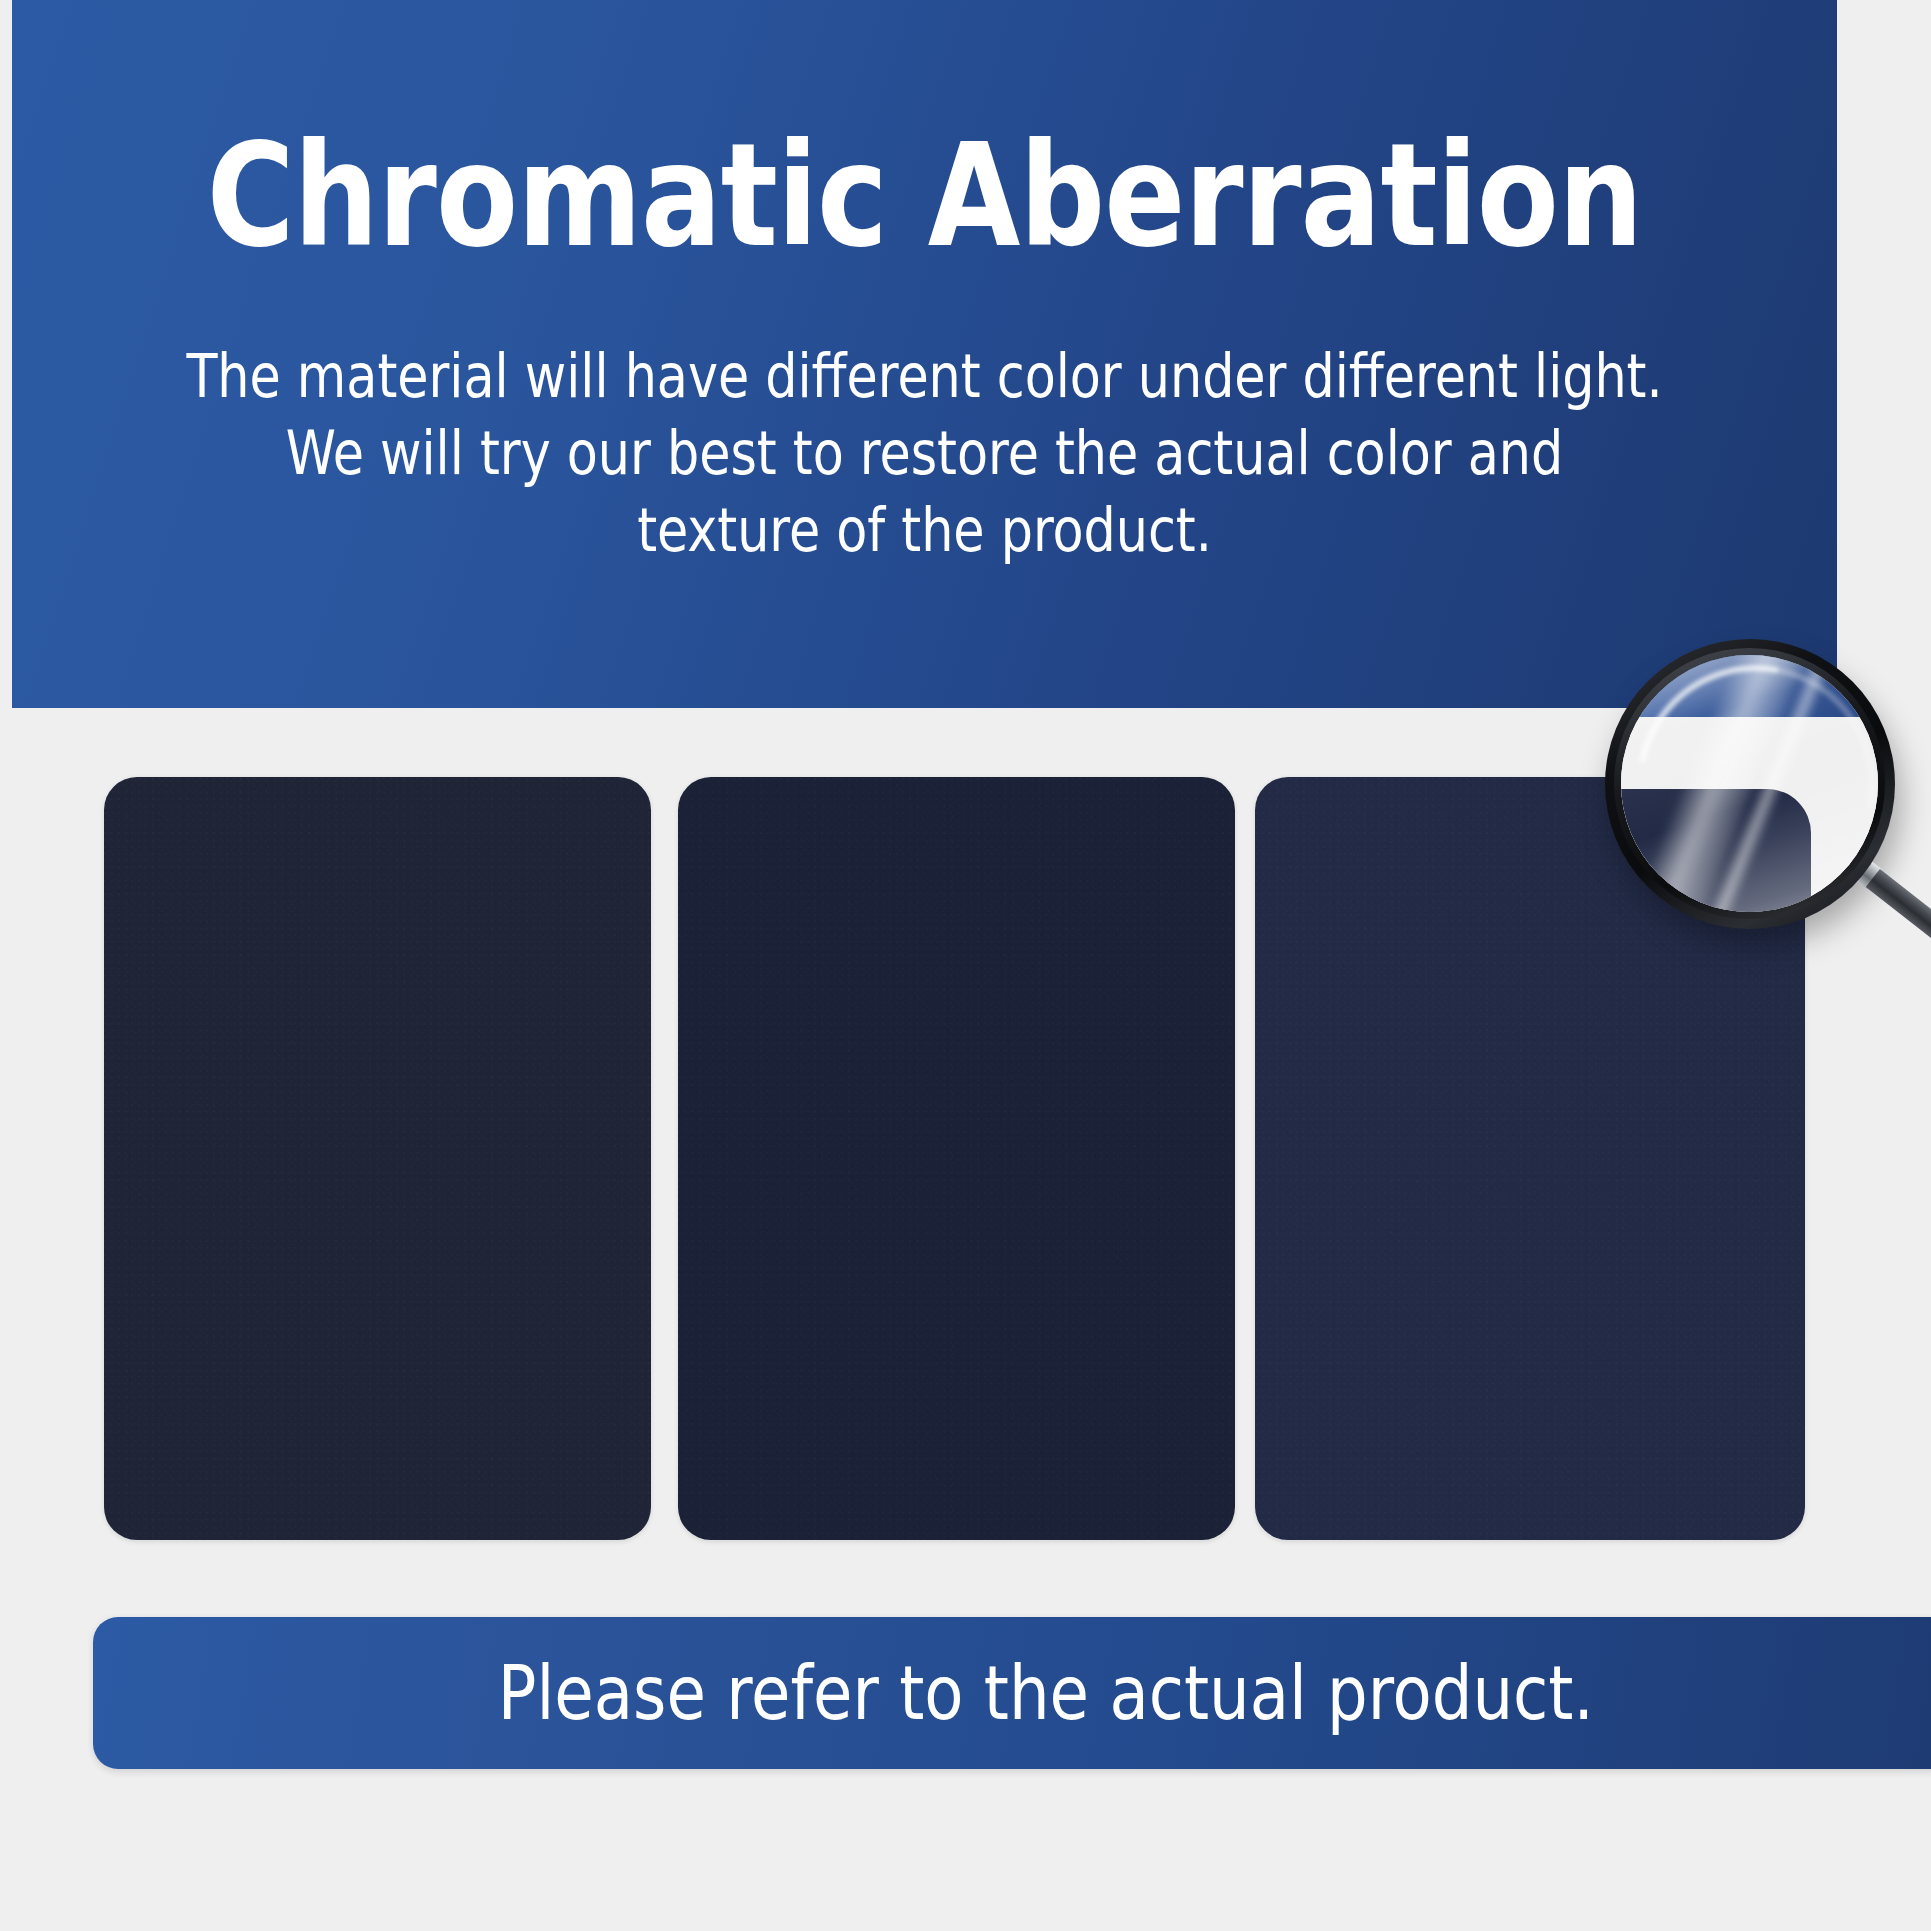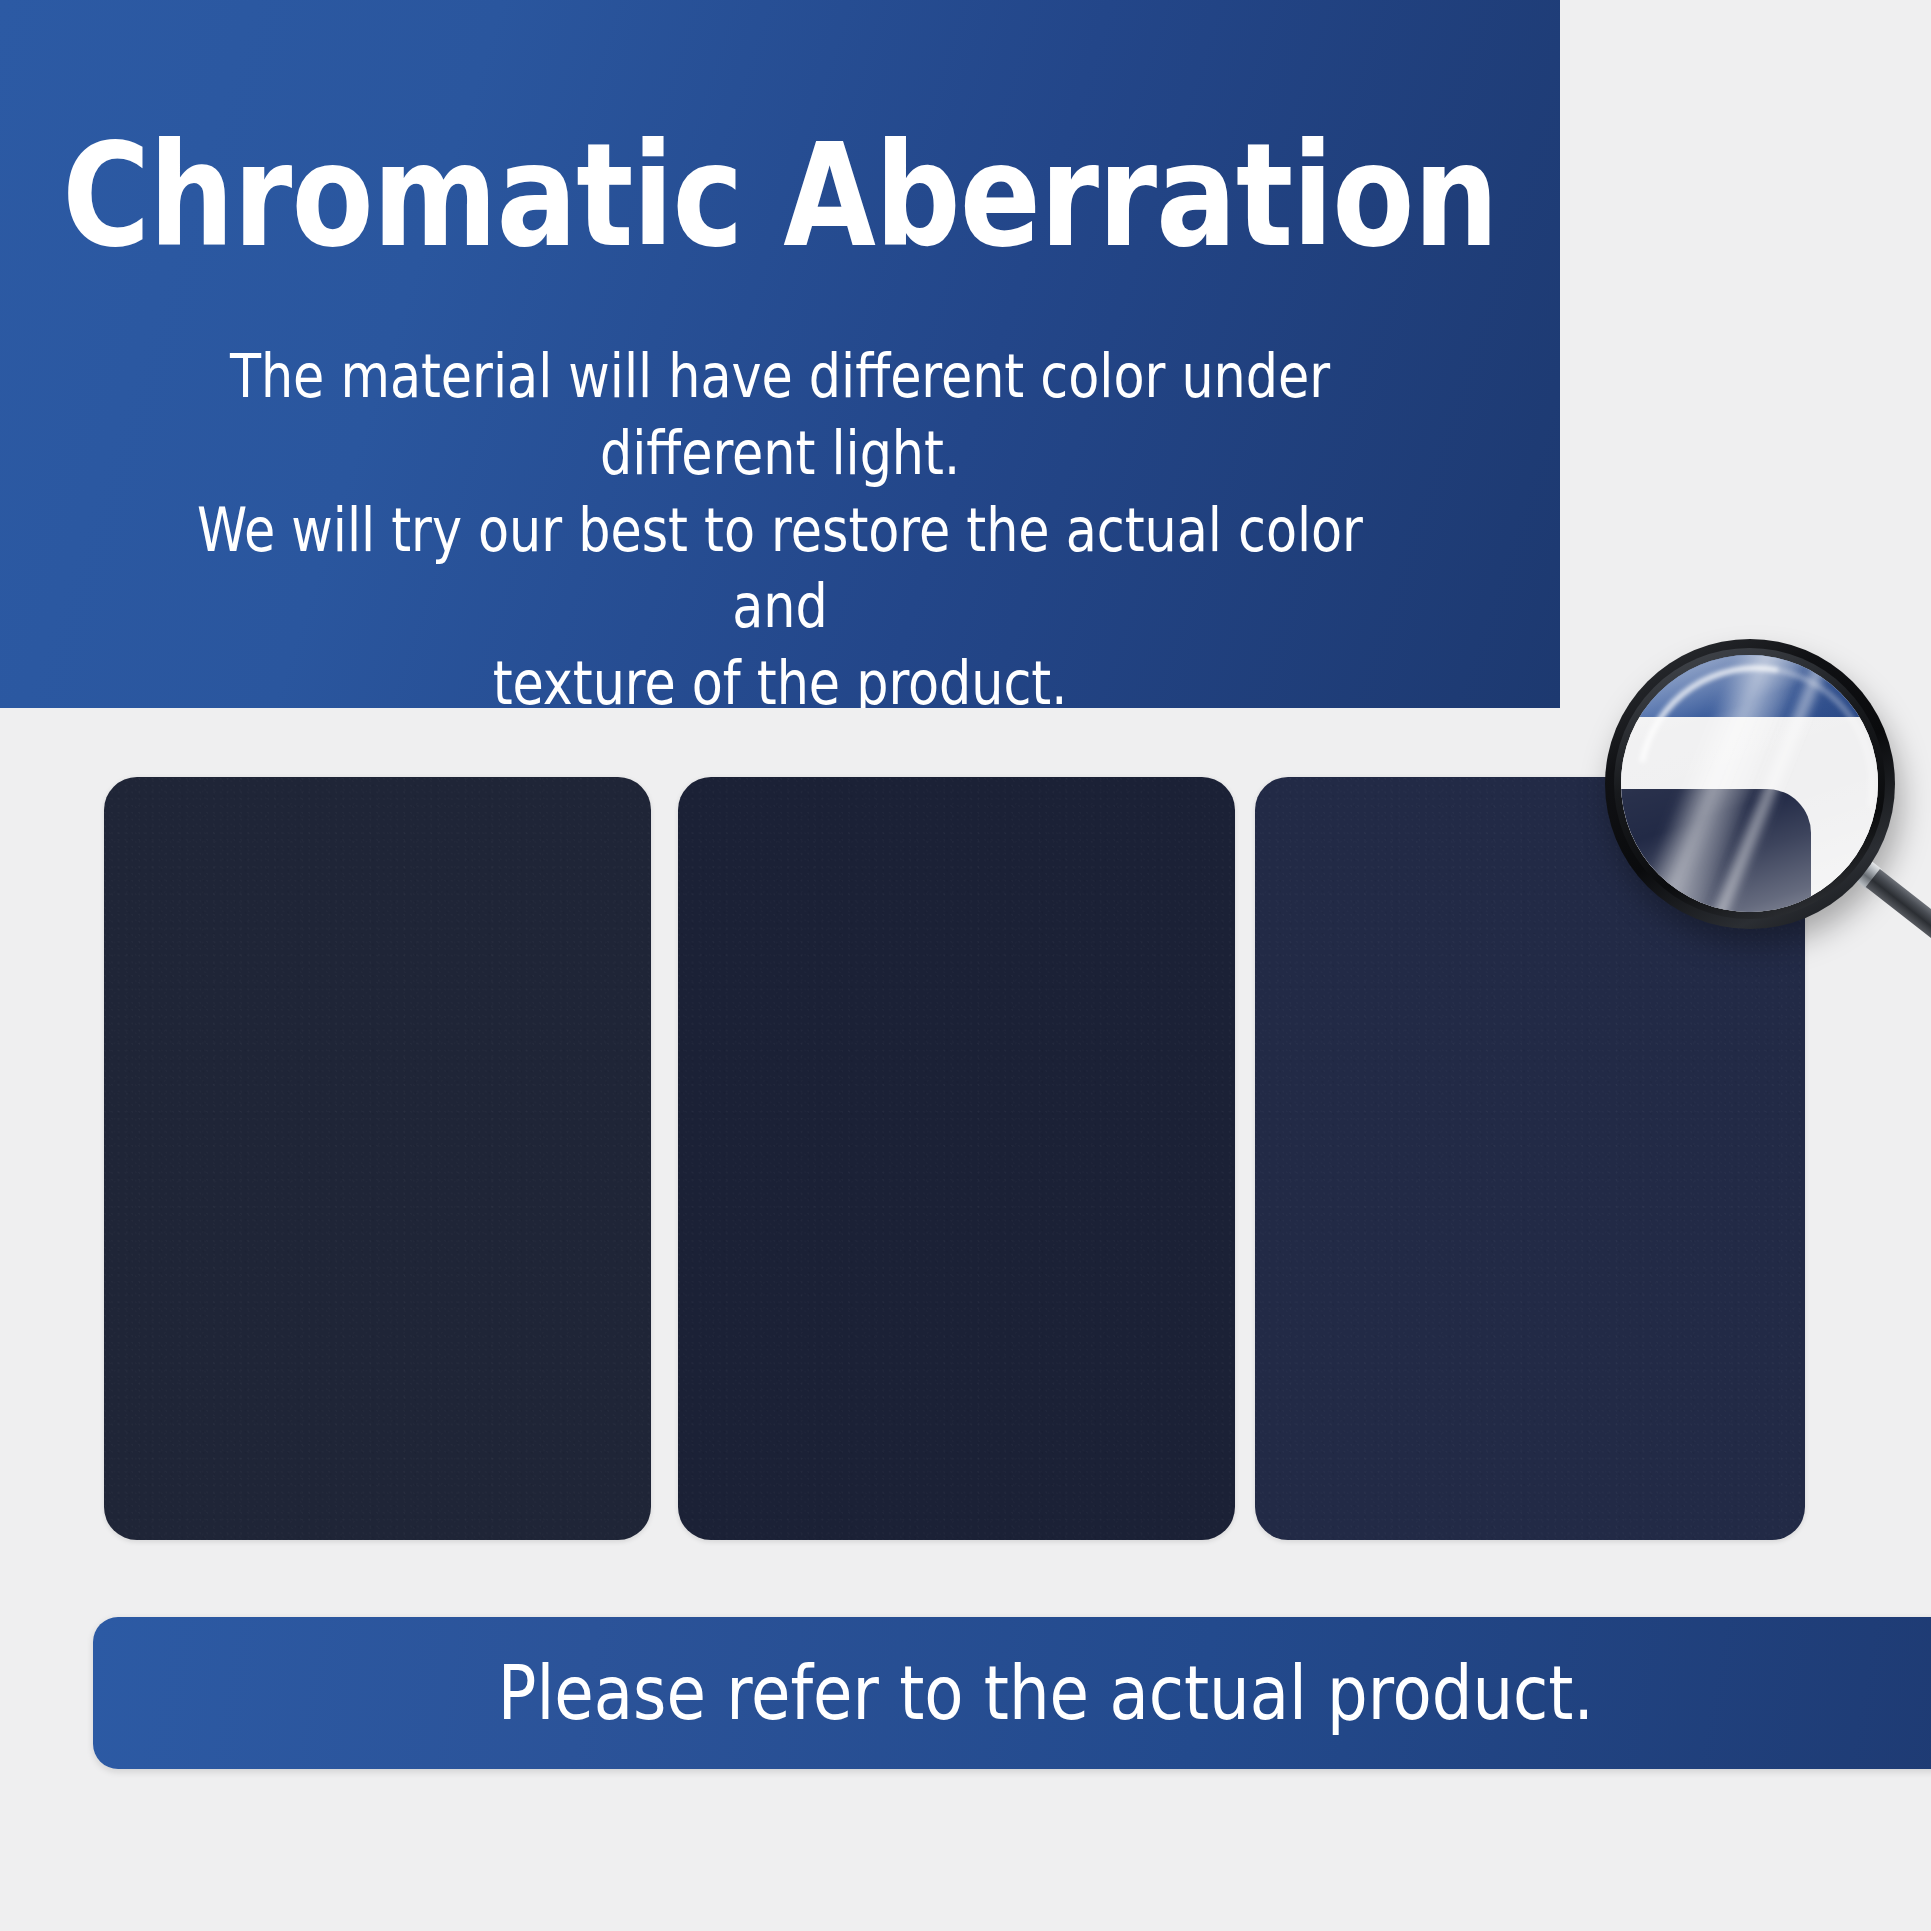--- a/index.html
+++ b/index.html
@@ -14,23 +14,23 @@
     position: relative;
     width: 1931px;
     height: 1931px;
     overflow: hidden;
     background: #efeff0;
   }
 
   
   .header {
     position: absolute;
-    left: 0;
+    left: 12px;
     top: 0;
-    width: 1560px;
+    width: 1825px;
     height: 708px;
     background: linear-gradient(108deg, #2c5aa4 0%, #2a569e 28%, #234689 62%, #1d3970 100%);
     overflow: hidden;
   }
   .header-title {
     position: absolute;
     left: 0;
     right: 0;
     top: 124px;
     text-align: center;

